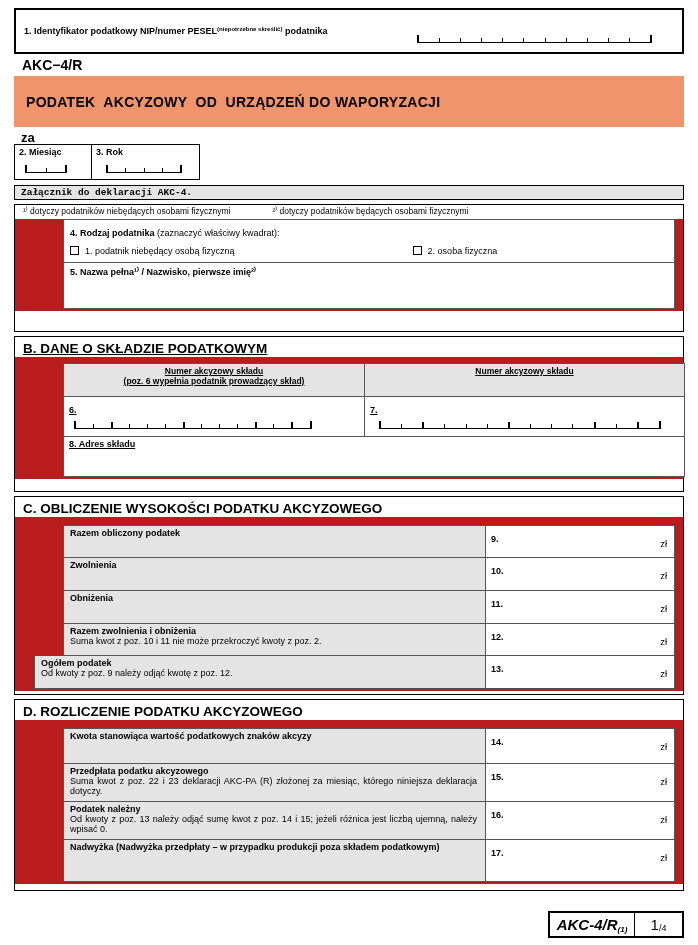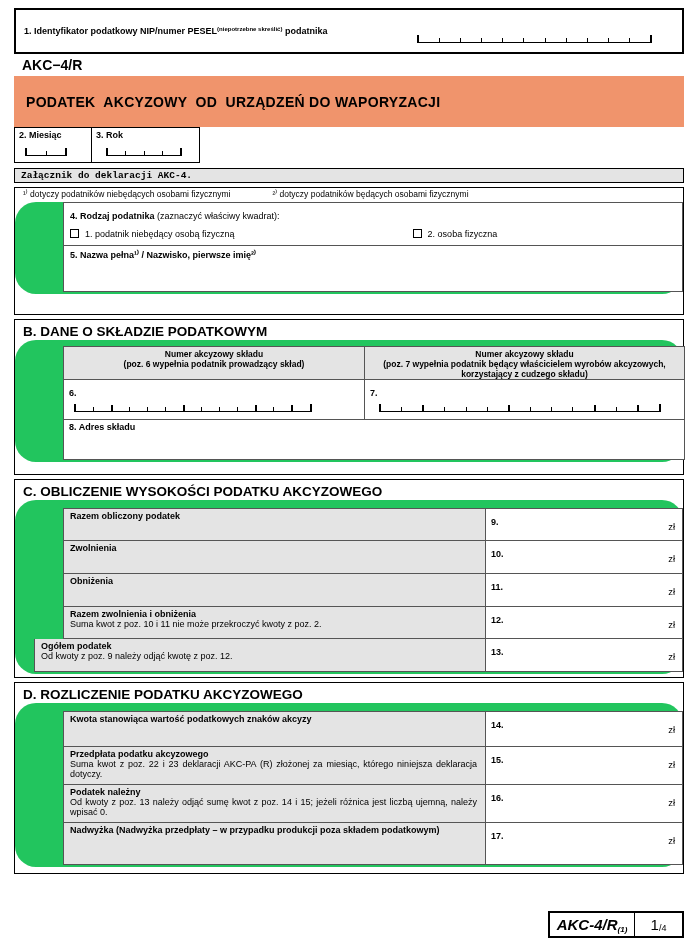--- a/index.html
+++ b/index.html
@@ -47,39 +47,39 @@
 
   
   #attach-bar {
     margin-top:5px; height:15px; background:#E4E4E4; border:1px solid #000;
     font-size:9.5px; font-weight:bold; line-height:13px; padding-left:6px;font-family:Liberation Mono, monospace;
   }
 
   
   .section { border:1.6px solid #000; margin-top:4px; }
   .sec-head { font-size:13.5px; font-weight:bold; padding:4px 0 1px 8px; }
-  .sec-body { background:#22c55e; padding:0 0 2px 48px;border-radius:21px; }
+  .sec-body { background:#b91c1c; padding:0 8px 2px 48px; }
 
   
   #sec-a { height:128px; }
   #sec-a .footnotes { display:flex; gap:42px; font-size:8.5px; padding:0 0 3px 8px; }
   #boxA4 { background:#fff; border:1px solid #555; height:44px; padding:2px 6px; }
   #boxA4 .b  { font-size:9px; font-weight:bold; }
   #boxA4 .r  { font-size:9px; }
   #boxA4 .opts { display:flex; margin-top:6px; font-size:9px; align-items:center; }
   #boxA4 .opt2 { margin-left:178px; }
   .cb {
     display:inline-block; width:9px; height:9px; border:1.5px solid #000;
     margin-right:6px; vertical-align:-1px; background:#fff;
   }
   #boxA5 { background:#fff; border:1px solid #555; border-top:none; height:46px; padding:2px 6px; }
   .cell-num-label { font-size:9px; font-weight:bold; }
 
   
-  #sec-b { height:156px; }
+  #sec-b { height:156px;text-decoration:underline; }
   #sec-b .sec-body { padding-top:6px; }
   .b-table { width:622px; }
   .b-hrow { display:flex; }
   .b-hcell {
     background:#E4E4E4; border:1px solid #555; text-align:center;
     font-size:8.5px; font-weight:bold; padding:2px 10px; height:34px;
   }
   .b-hcell.c1 { width:302px; }
   .b-hcell.c2 { flex:1; border-left:none; }
   .b-vrow { display:flex; }
@@ -163,20 +163,21 @@
           </div>
       </div>
     </div>
 
     <div id="form-code">AKC−4/R</div>
 
     <div id="banner">
       <span>PODATEK  AKCYZOWY  OD  URZĄDZEŃ DO WAPORYZACJI</span>
     </div>
 
+    <div id="za">za</div>
     <div id="period">
       <div class="pcell" id="month-cell">
         <div class="plbl">2. Miesiąc</div>
         <div class="comb">
             <i class="t end"></i>
             <i class="sp"></i>
             <i class="t"></i>
             <i class="sp"></i>
             <i class="t end"></i>
           </div>
@@ -222,21 +223,20 @@
       <div class="sec-head">B. DANE O SKŁADZIE PODATKOWYM</div>
       <div class="sec-body">
         <div class="b-table">
           <div class="b-hrow">
             <div class="b-hcell c1">
               <div>Numer akcyzowy składu</div>
               <div>(poz. 6 wypełnia podatnik prowadzący skład)</div>
             </div>
             <div class="b-hcell c2">
               <div>Numer akcyzowy składu</div>
-              <div>(poz. 7 wypełnia podatnik będący właścicielem wyrobów akcyzowych, korzystający z cudzego składu)</div>
             </div>
           </div>
           <div class="b-vrow">
             <div class="b-vcell c1">
               <span class="cell-num-label">6.</span>
               <div class="comb" id="comb6">
                   <i class="t end"></i>
                   <i class="sp"></i>
                   <i class="t"></i>
                   <i class="sp"></i>

